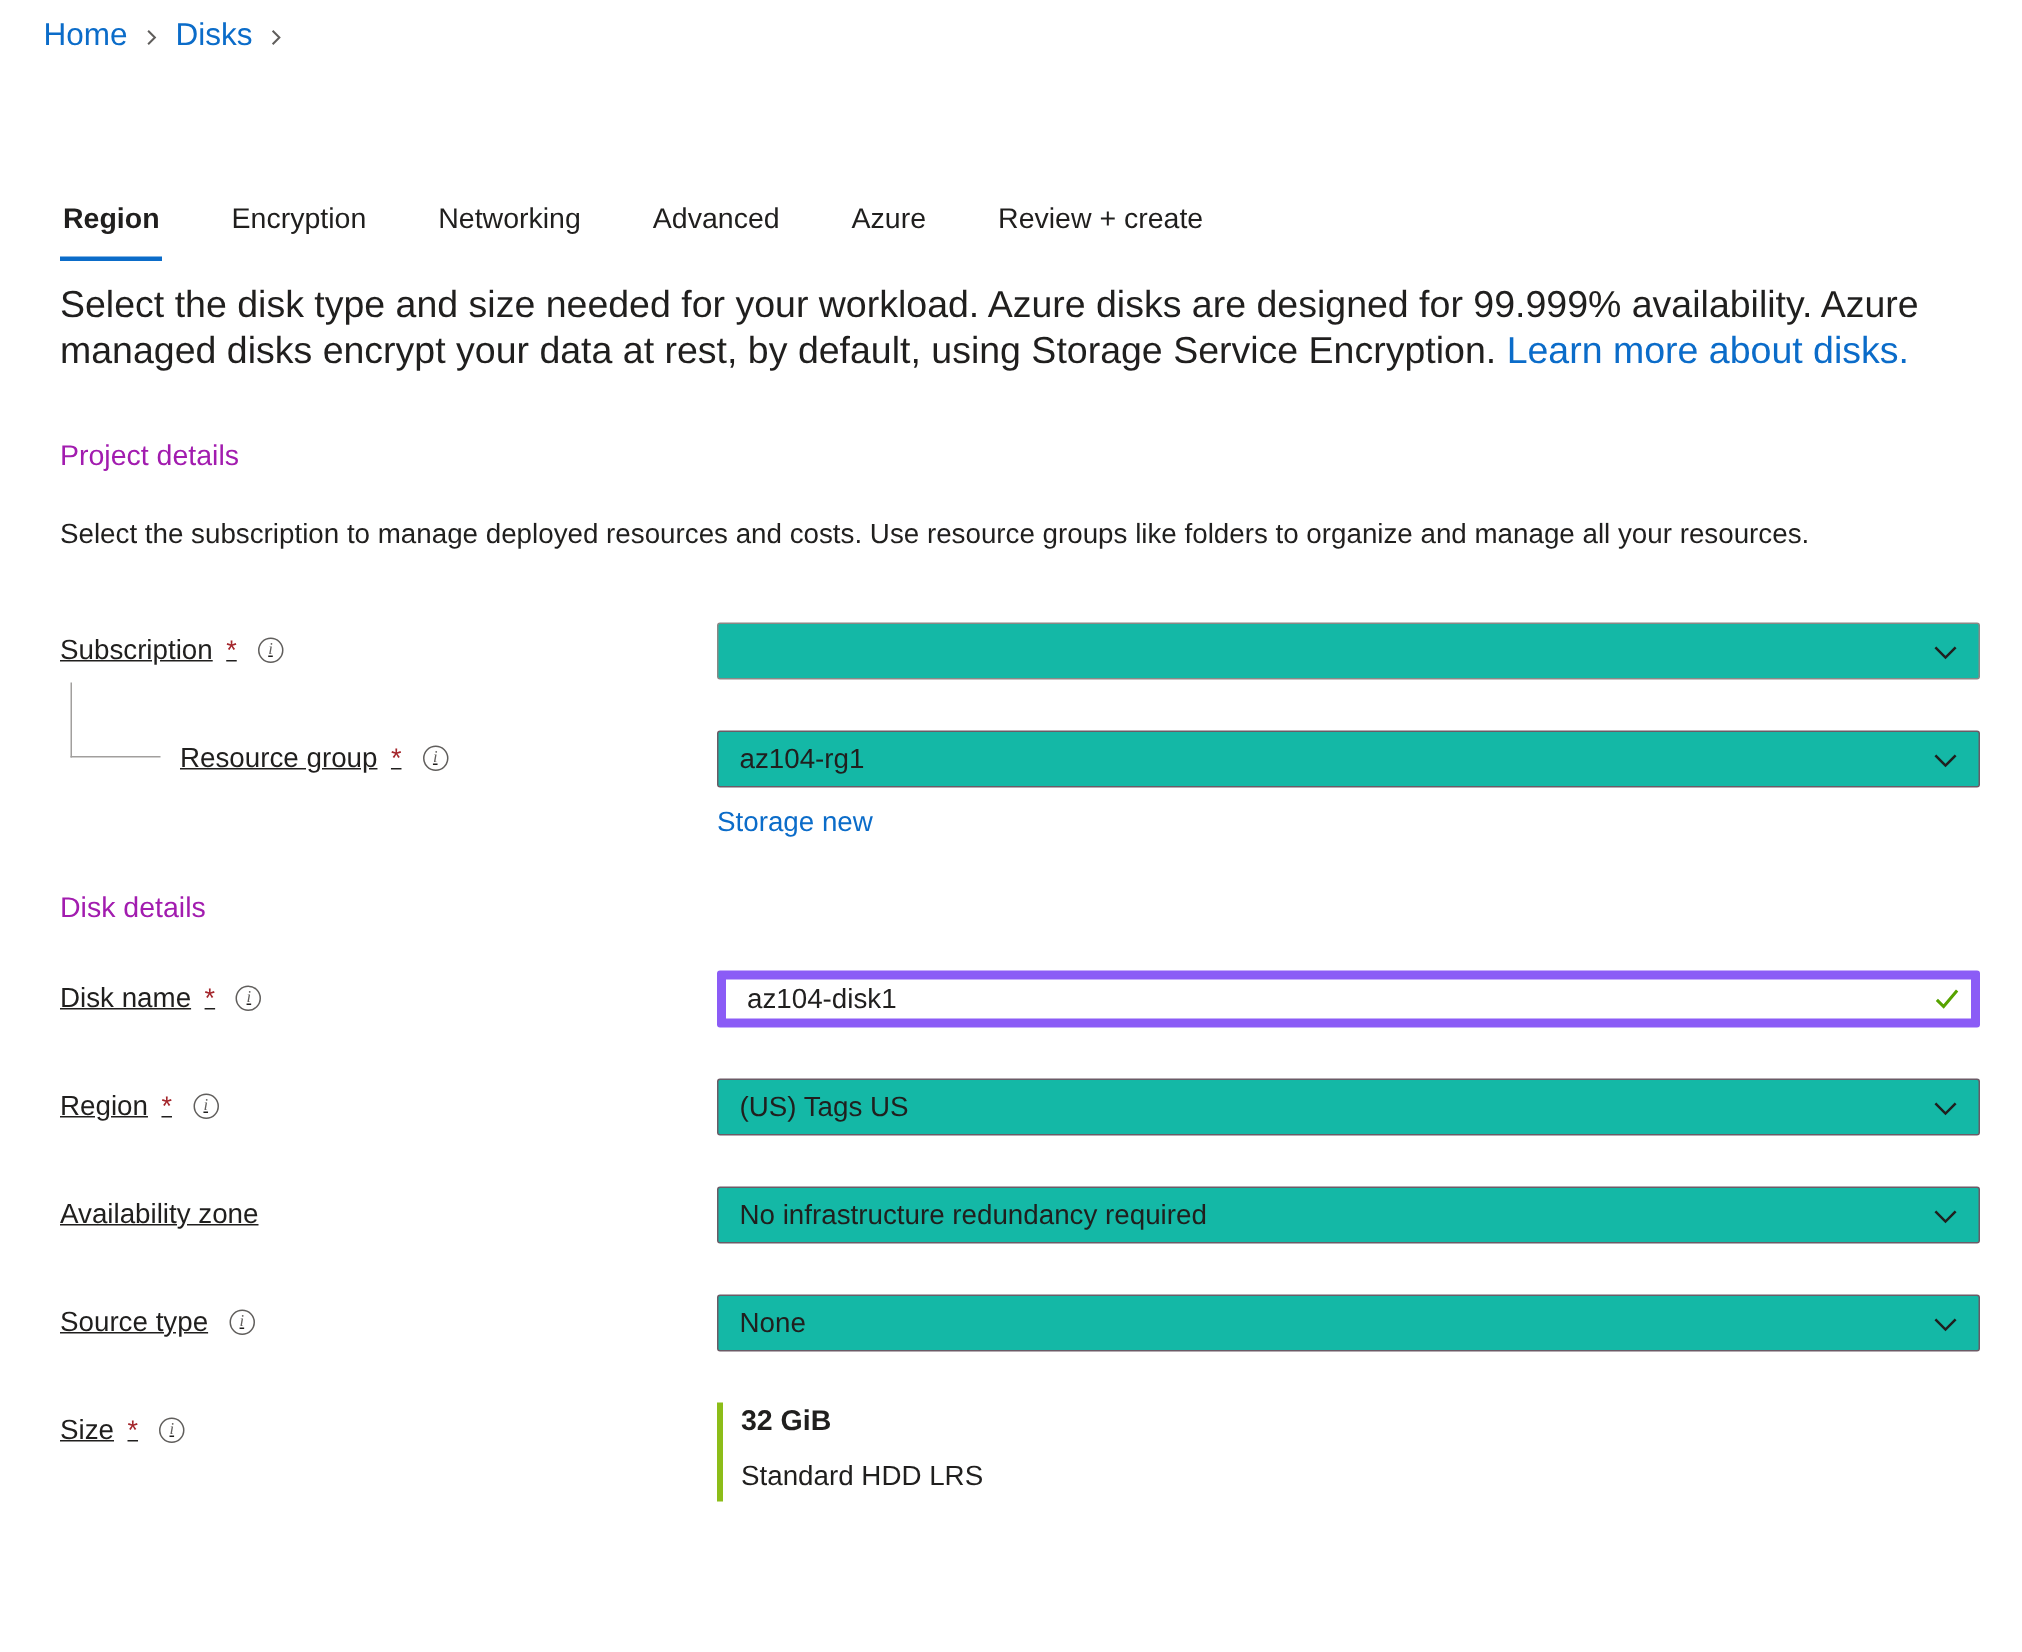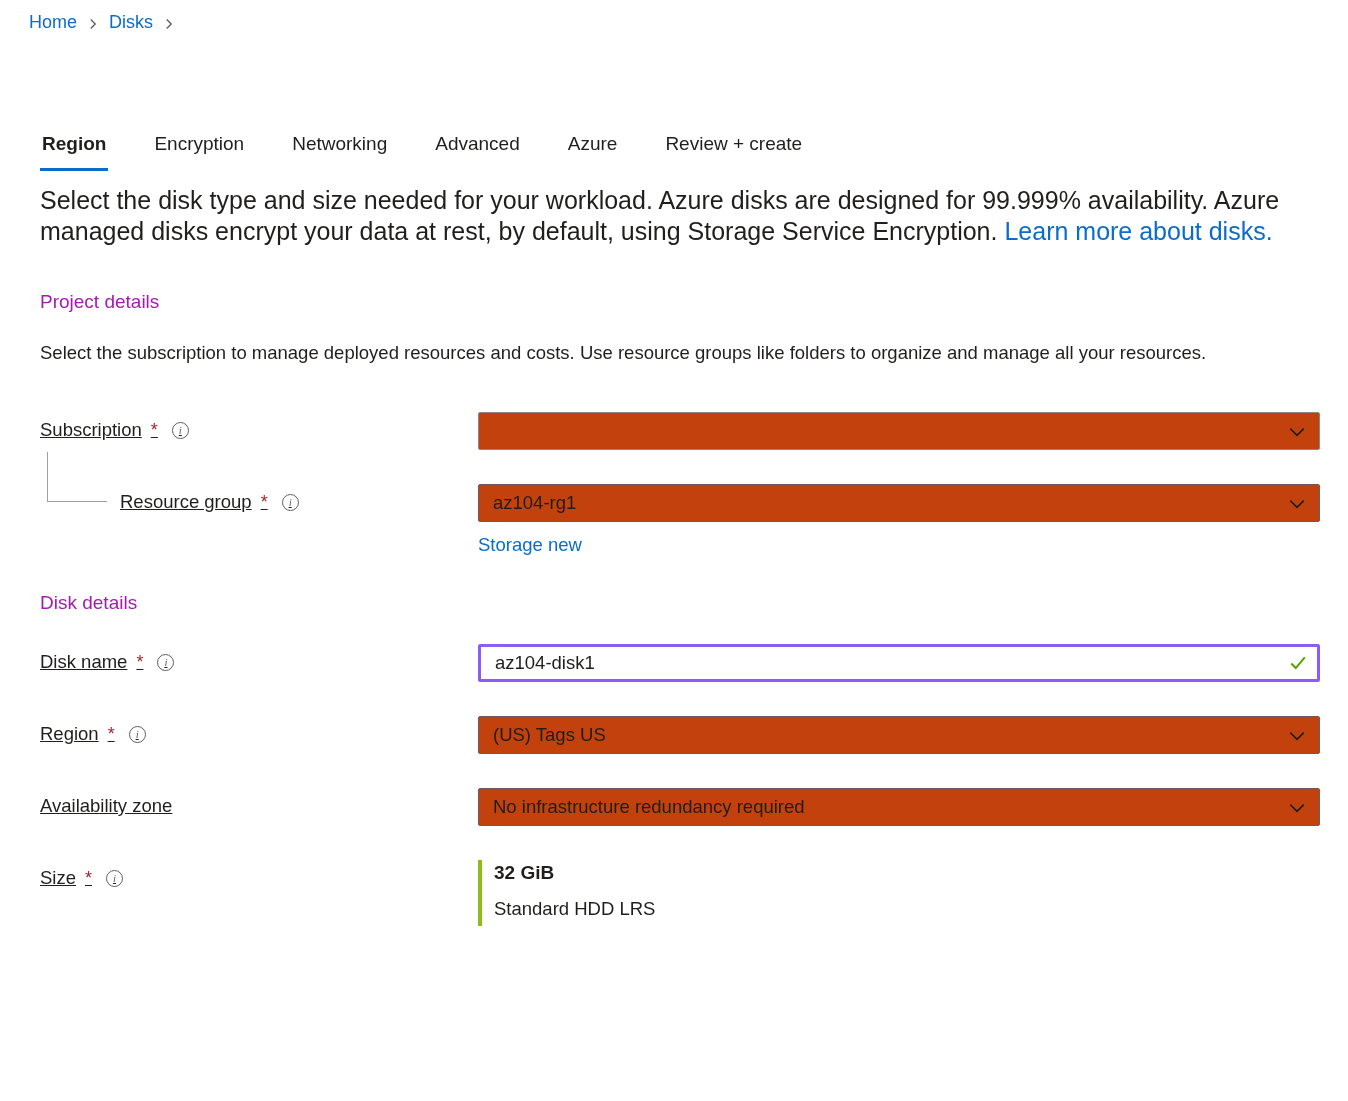--- a/index.html
+++ b/index.html
@@ -8,21 +8,21 @@
     width: 1348px;
     height: 1101px;
     overflow: hidden;
     background: #ffffff;
     color: #201f1e;
     font-family: "Liberation Sans", sans-serif;
   }
   .page { padding: 10px 18px 0 29px; }
 
   
-  .breadcrumb { display: flex; align-items: center; gap: 10px; font-size: 18px; padding-top: 2px; }
+  .breadcrumb { display: flex; align-items: center; gap: 10px; font-size: 21px; padding-top: 2px; }
   .breadcrumb a { color: #0b6cc9; text-decoration: none; cursor: pointer; }
   .crumb-sep { display: inline-flex; align-items: center; color: #605e5c; margin-top: 2px; }
 
   
   .title-row { display: flex; align-items: center; margin-top: 22px; }
   .page-title { font-size: 34px; font-weight: 700; letter-spacing: 0.2px; color: #1b1a19; }
   .title-more { color: #605e5c; font-size: 22px; margin-left: 46px; margin-top: 10px; letter-spacing: 2px; cursor: pointer; }
 
   
   .tabs { display: flex; margin-top: 96px; margin-left: 11px; gap: 44px; font-size: 19px; }
@@ -49,29 +49,29 @@
     margin-left: 6px; cursor: pointer; flex: 0 0 auto;
   }
   .info-icon::after { content: "i"; }
   .control-cell { flex: 1 1 auto; max-width: 852px; }
 
   .control {
     position: relative; width: 100%; height: 38px;
     border: 1px solid #6b5b66; border-radius: 2px;
     display: flex; align-items: center;
     padding: 0 40px 0 14px;
-    font-size: 18.5px; background: #c2410c; cursor: pointer;
+    font-size: 18.5px; background: #14b8a6; cursor: pointer;
   }
   .control.light-border { border-color: #8a8886; }
   .control-value { white-space: nowrap; overflow: hidden; text-overflow: ellipsis; }
   .chevron { position: absolute; right: 13px; top: 10px; pointer-events: none; }
   .valid-check { position: absolute; right: 13px; top: 10px; }
 
   input.text-input {
-    width: 100%; height: 38px; border: 3px solid #8b5cf6; border-radius: 2px;
+    width: 100%; height: 38px; border: 6px solid #8b5cf6; border-radius: 2px;
     font-size: 18.5px; font-family: "Liberation Sans", sans-serif;
     padding: 0 40px 0 14px; color: #201f1e; outline: none;
   }
   .input-wrap { position: relative; width: 100%; }
 
   
   .rg-connector {
     position: absolute; left: 7px; top: -32px;
     width: 60px; height: 50px;
     border-left: 1px solid #a19f9d; border-bottom: 1px solid #a19f9d;
@@ -213,20 +213,36 @@
               <span class="control-value">No infrastructure redundancy required</span>
               <span class="chevron">
                 <svg width="18" height="18" viewBox="0 0 16 16">
                     <path d="M2 5 L8 11 L14 5" fill="none" stroke="#201f1e" stroke-width="1.5"></path>
                   </svg>
               </span>
             </div>
           </div>
         </div>
 
+        <div class="row">
+          <div class="label-cell">
+            <span>Source type</span>
+            <span class="info-icon"></span>
+          </div>
+          <div class="control-cell">
+            <div class="control">
+              <span class="control-value">None</span>
+              <span class="chevron">
+                <svg width="18" height="18" viewBox="0 0 16 16">
+                    <path d="M2 5 L8 11 L14 5" fill="none" stroke="#201f1e" stroke-width="1.5"></path>
+                  </svg>
+              </span>
+            </div>
+          </div>
+        </div>
 
         <div class="row">
           <div class="label-cell">
             <span>Size</span>
               <span class="required-star">*</span>
             <span class="info-icon"></span>
           </div>
           <div class="control-cell">
             <div class="size-block">
               <div class="size-value">32 GiB</div>

